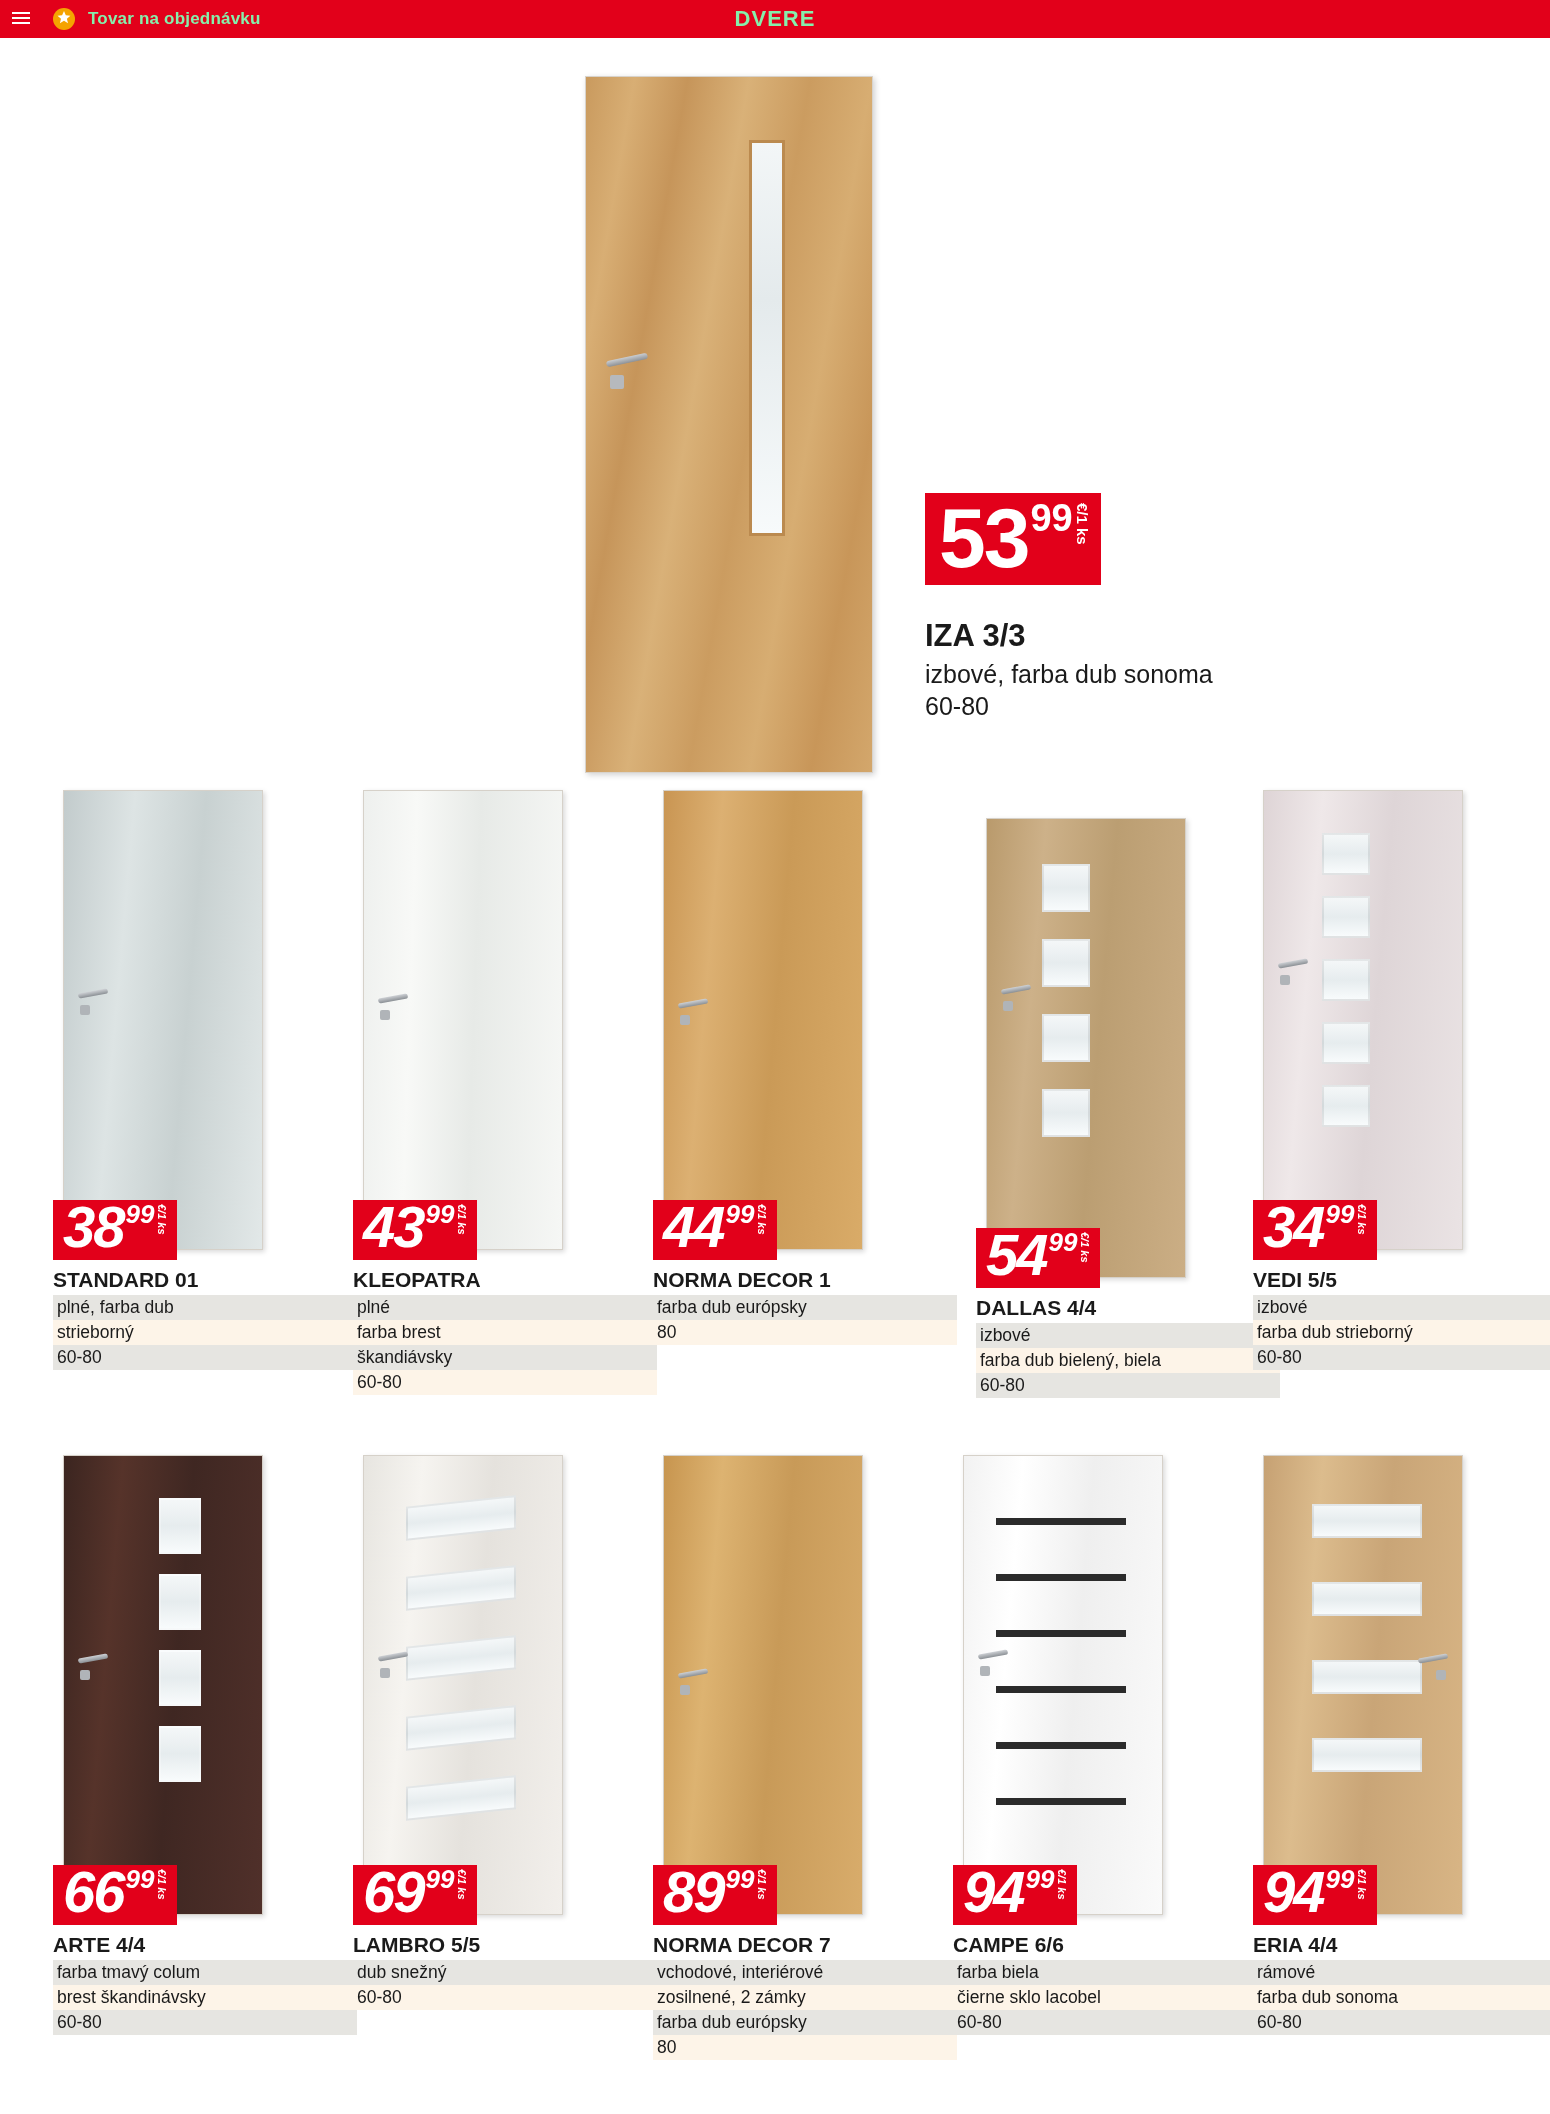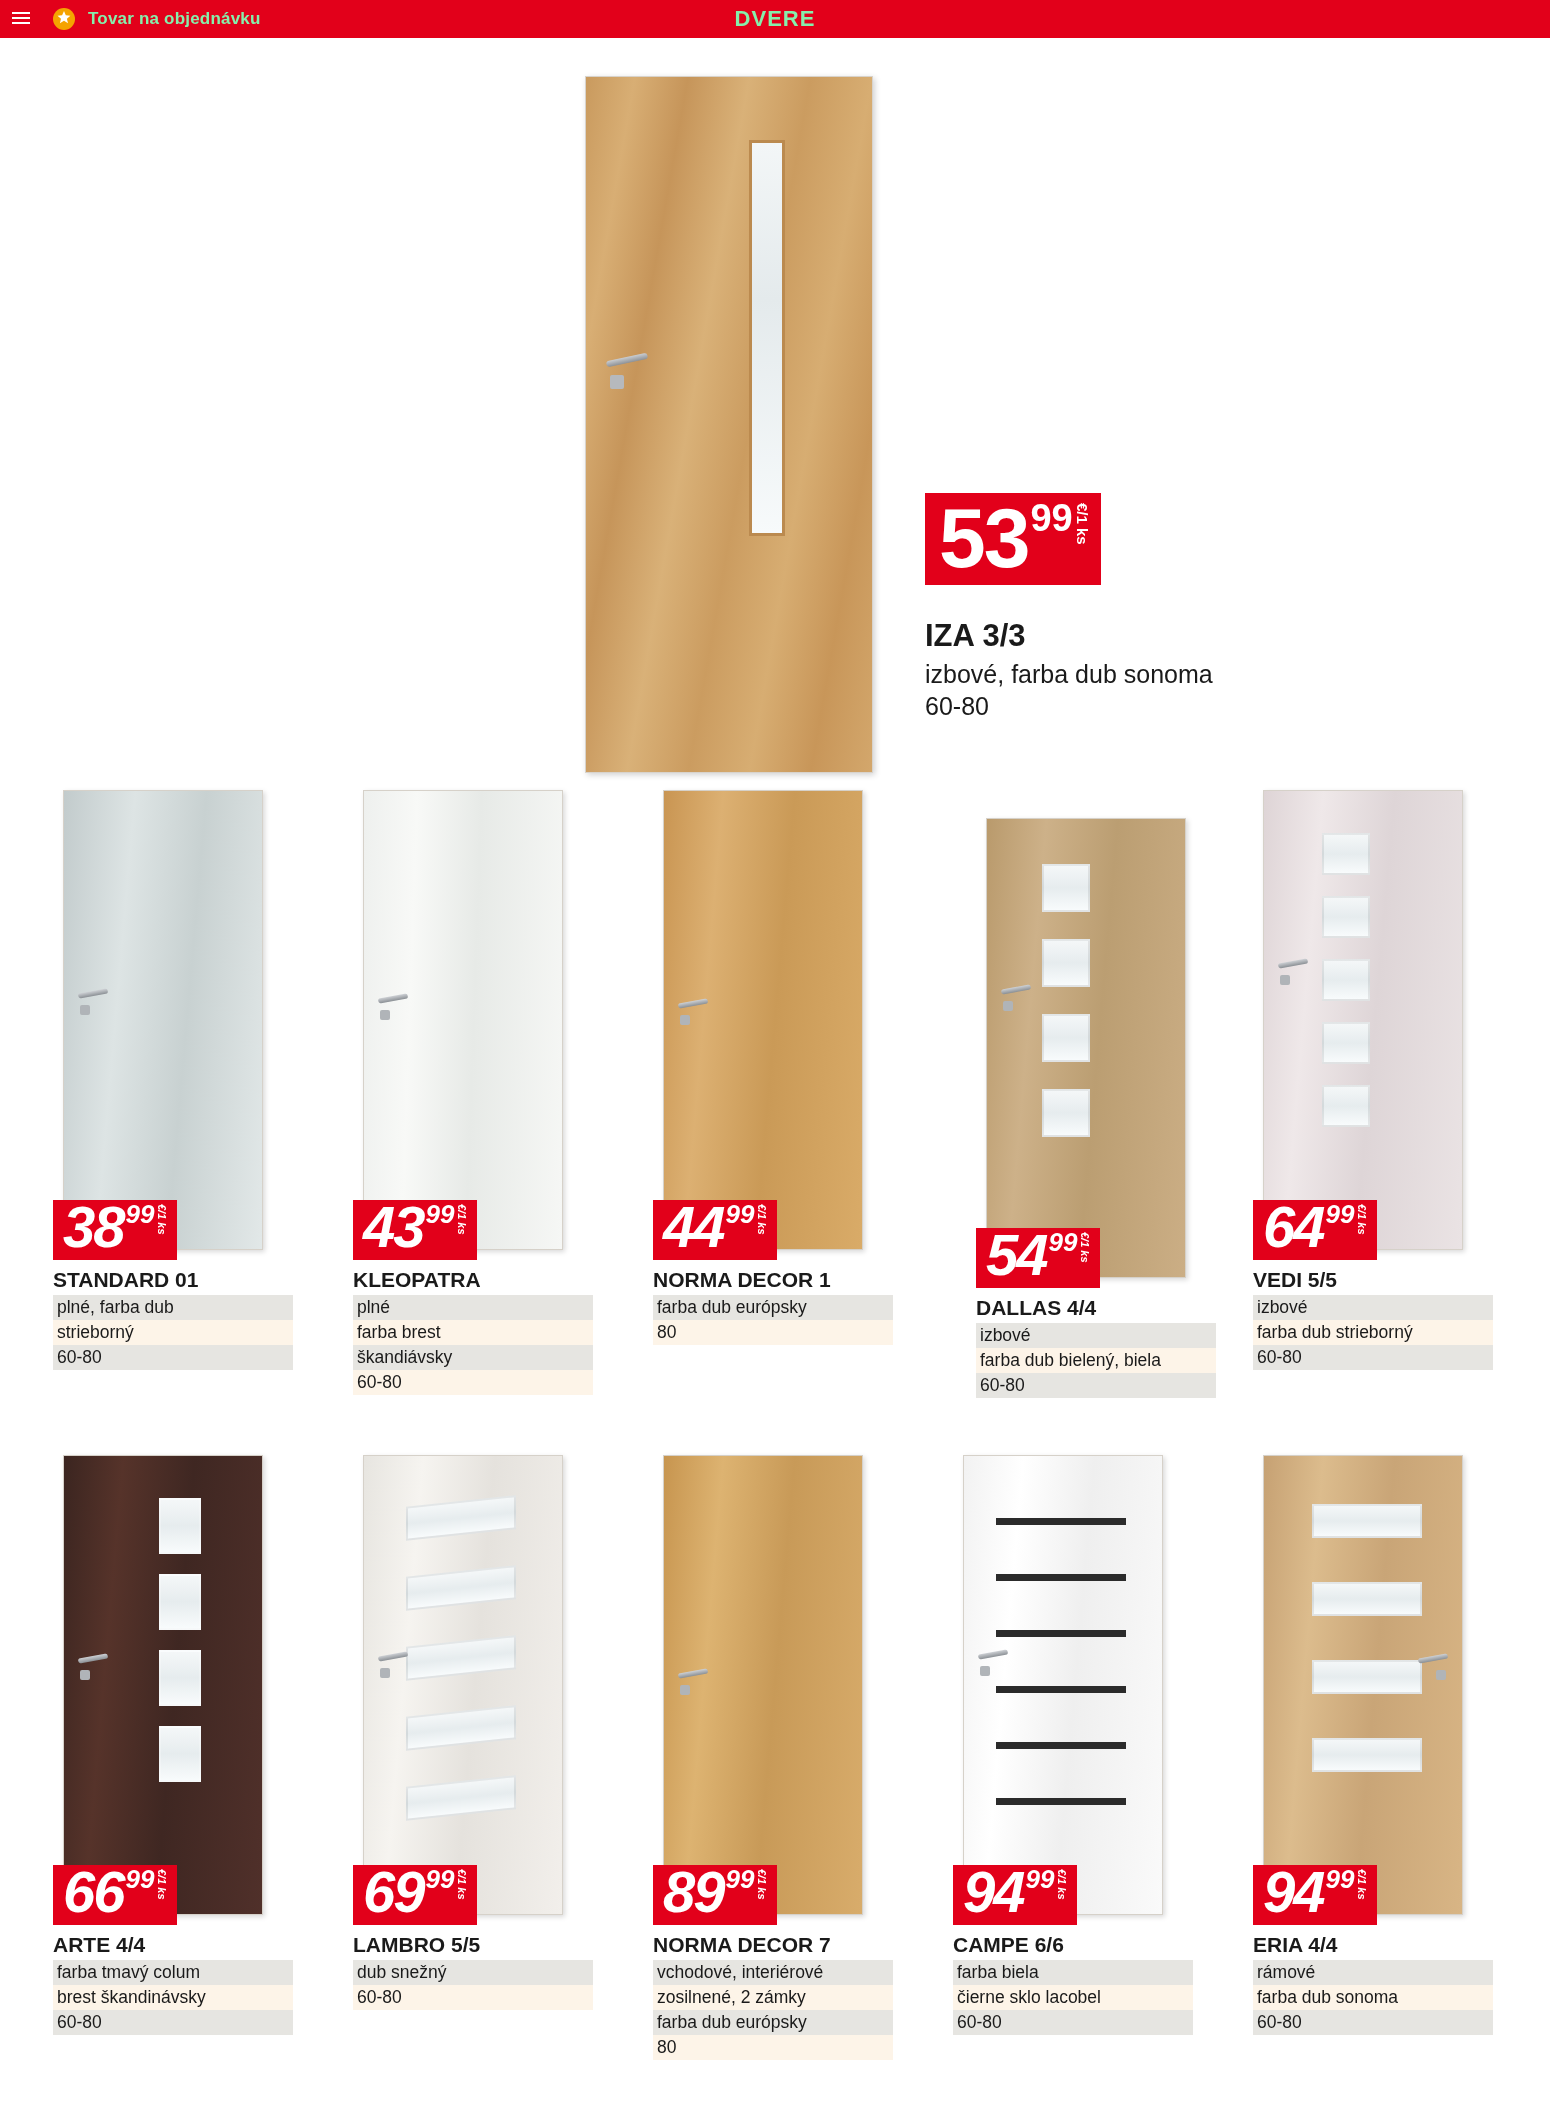--- a/index.html
+++ b/index.html
@@ -141,21 +141,21 @@
   .cell .tag .pricetag .unit { font-size: 11px; line-height: 10px; }
 
   .cell .pname {
     font-size: 21px; font-weight: bold; color: #1a1a1a;
     margin: 8px 0 3px 8px;
   }
   .cell .pdesc { margin-left: 8px; }
   .cell .pdesc .line {
     font-size: 17.5px; color: #1a1a1a; line-height: 25px;
     background: #e6e5e1; padding: 0 4px;
-    display: block; width: 240px;
+    display: block; width: 304px;
   }
   .cell .pdesc .line:nth-child(even) { background: #fdf4e8; }
   .cell .extra {
     margin-left: 8px; margin-top: 4px;
     font-size: 17px; font-weight: bold; color: #1a1a1a; line-height: 24px;
   }
   .cell .extra .star-ic {
     display: inline-block; vertical-align: -3px; margin-left: 4px;
   }
 
@@ -312,21 +312,21 @@
         <div class="glass-panel" style="left:58px;top:42px;width:48px;height:42px;"></div>
         <div class="glass-panel" style="left:58px;top:105px;width:48px;height:42px;"></div>
         <div class="glass-panel" style="left:58px;top:168px;width:48px;height:42px;"></div>
         <div class="glass-panel" style="left:58px;top:231px;width:48px;height:42px;"></div>
         <div class="glass-panel" style="left:58px;top:294px;width:48px;height:42px;"></div>
         <div class="dhandle" style="top:170px;"></div>
           <div class="dlock" style="top:184px;"></div>
       </div>
       <div class="tag">
         <div class="pricetag">
-          <div class="whole">64</div>
+          <div class="whole">34</div>
           <div class="right">
             <div class="cents">99</div>
             <div class="unit">€/1 ks</div>
           </div>
         </div>
       </div>
     </div>
     <div class="pname">VEDI 5/5</div>
     <div class="pdesc">
       <span class="line">izbové</span>

